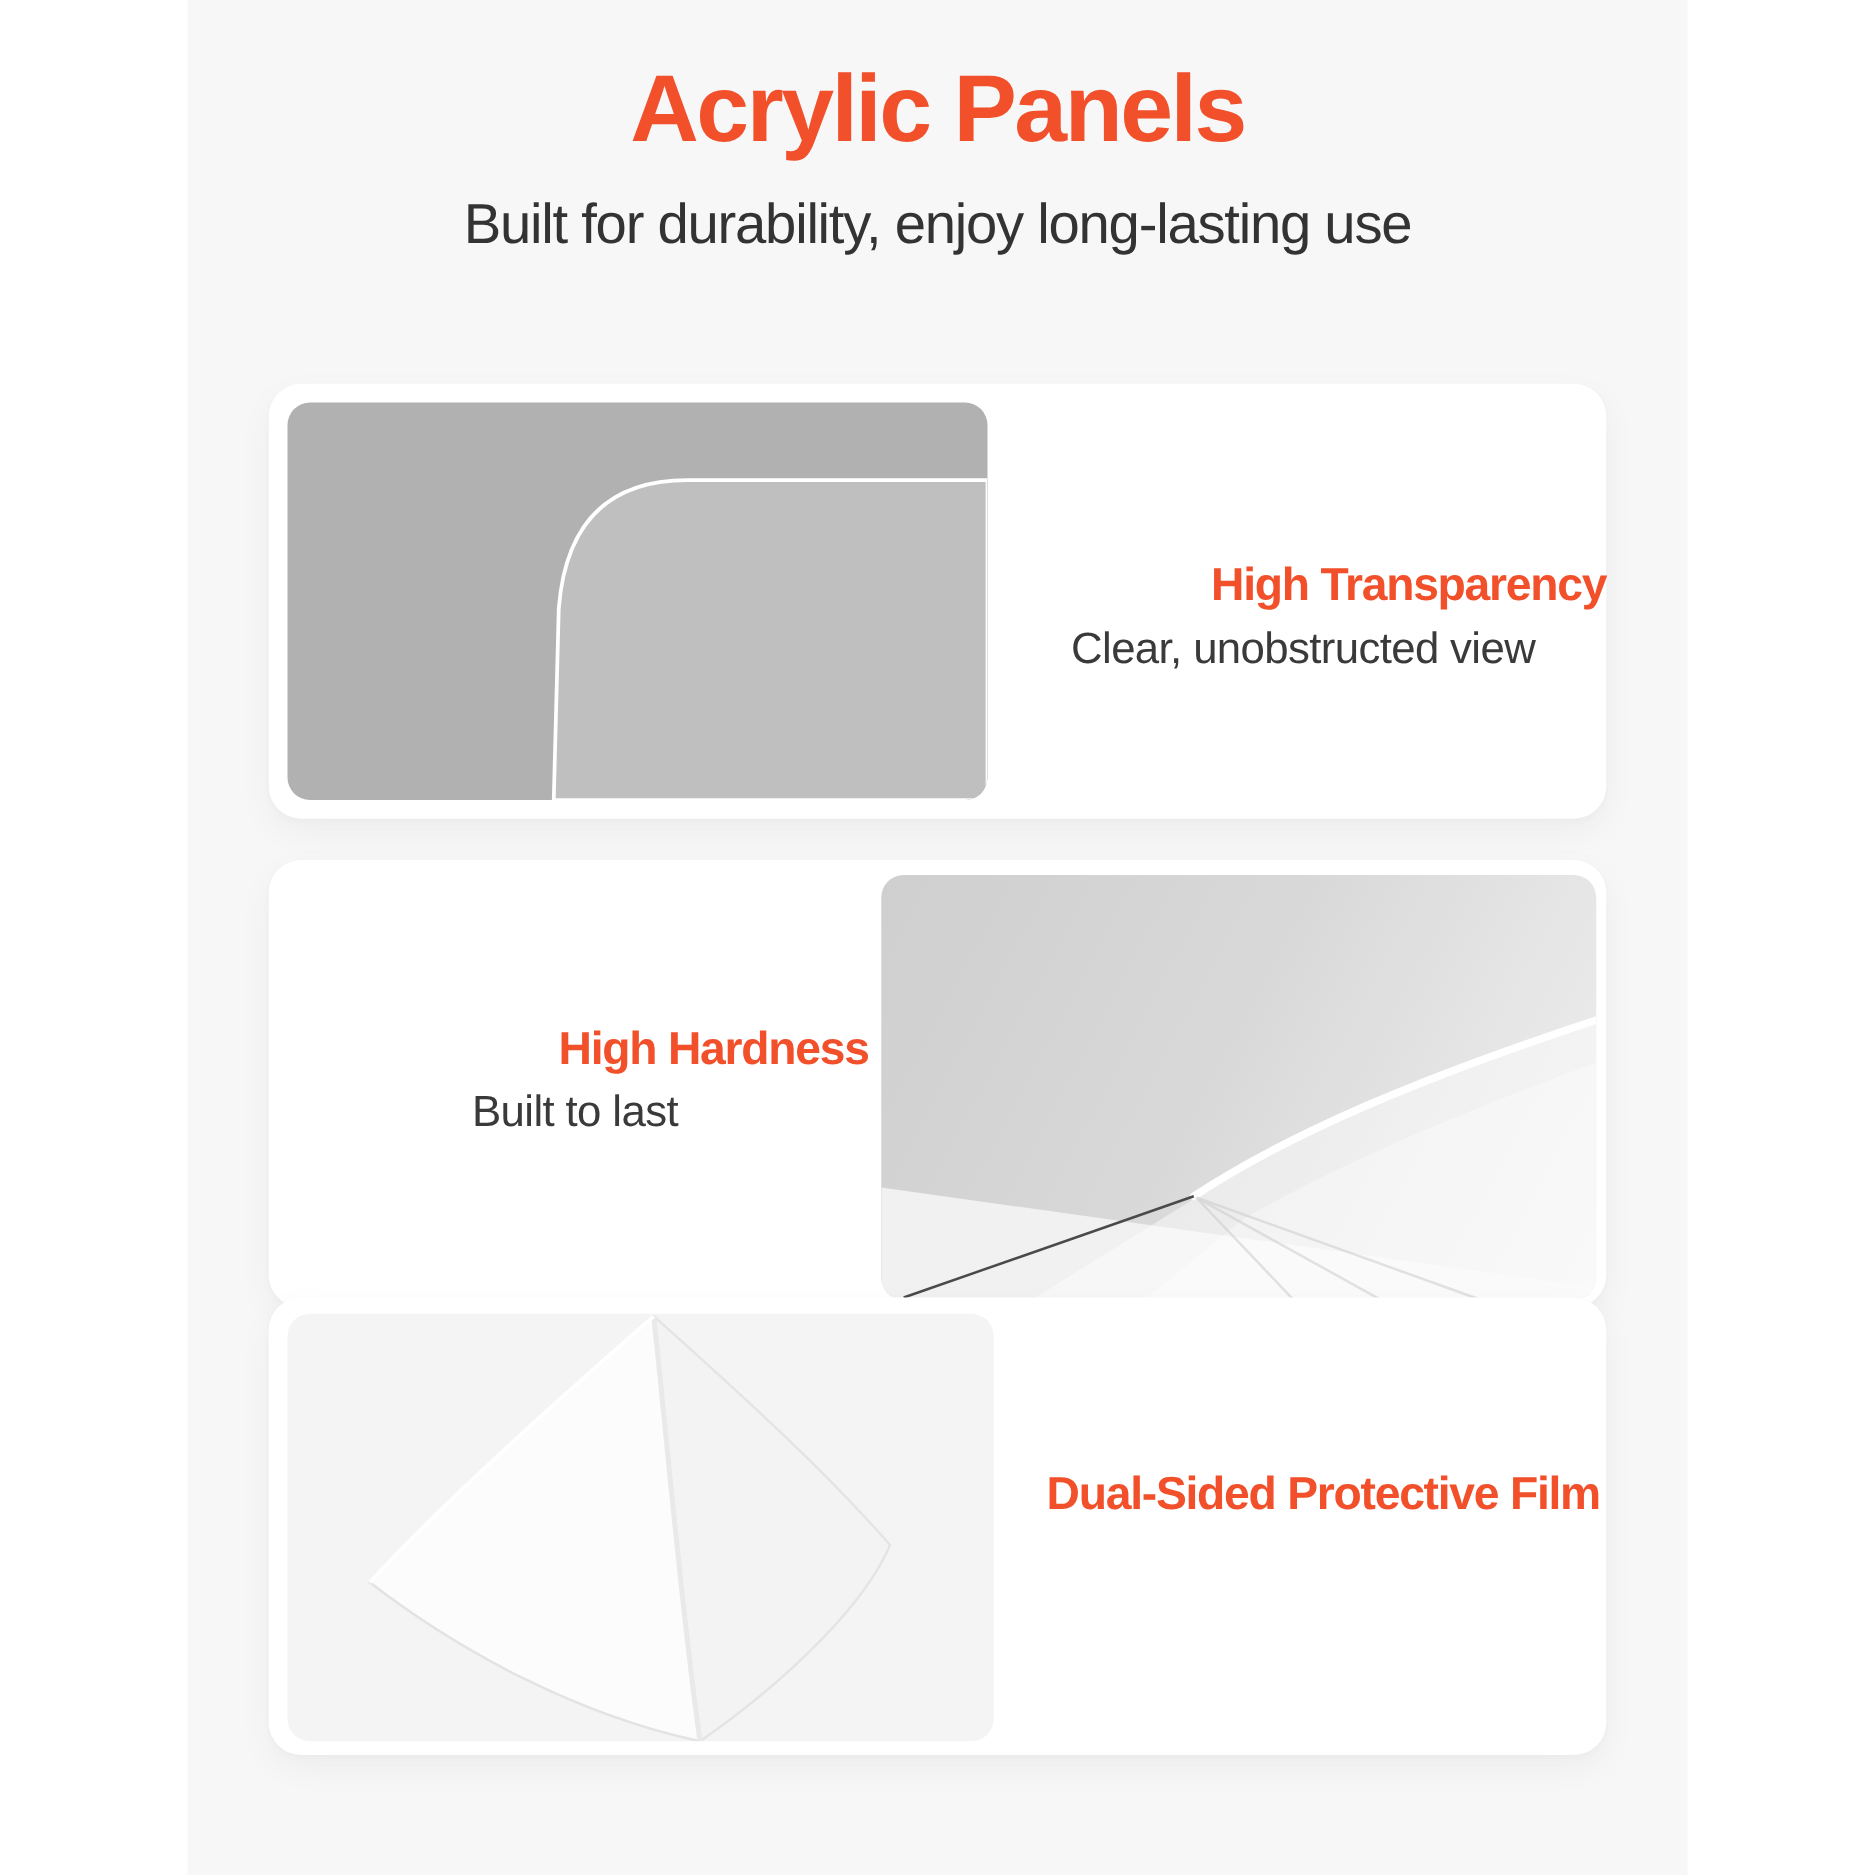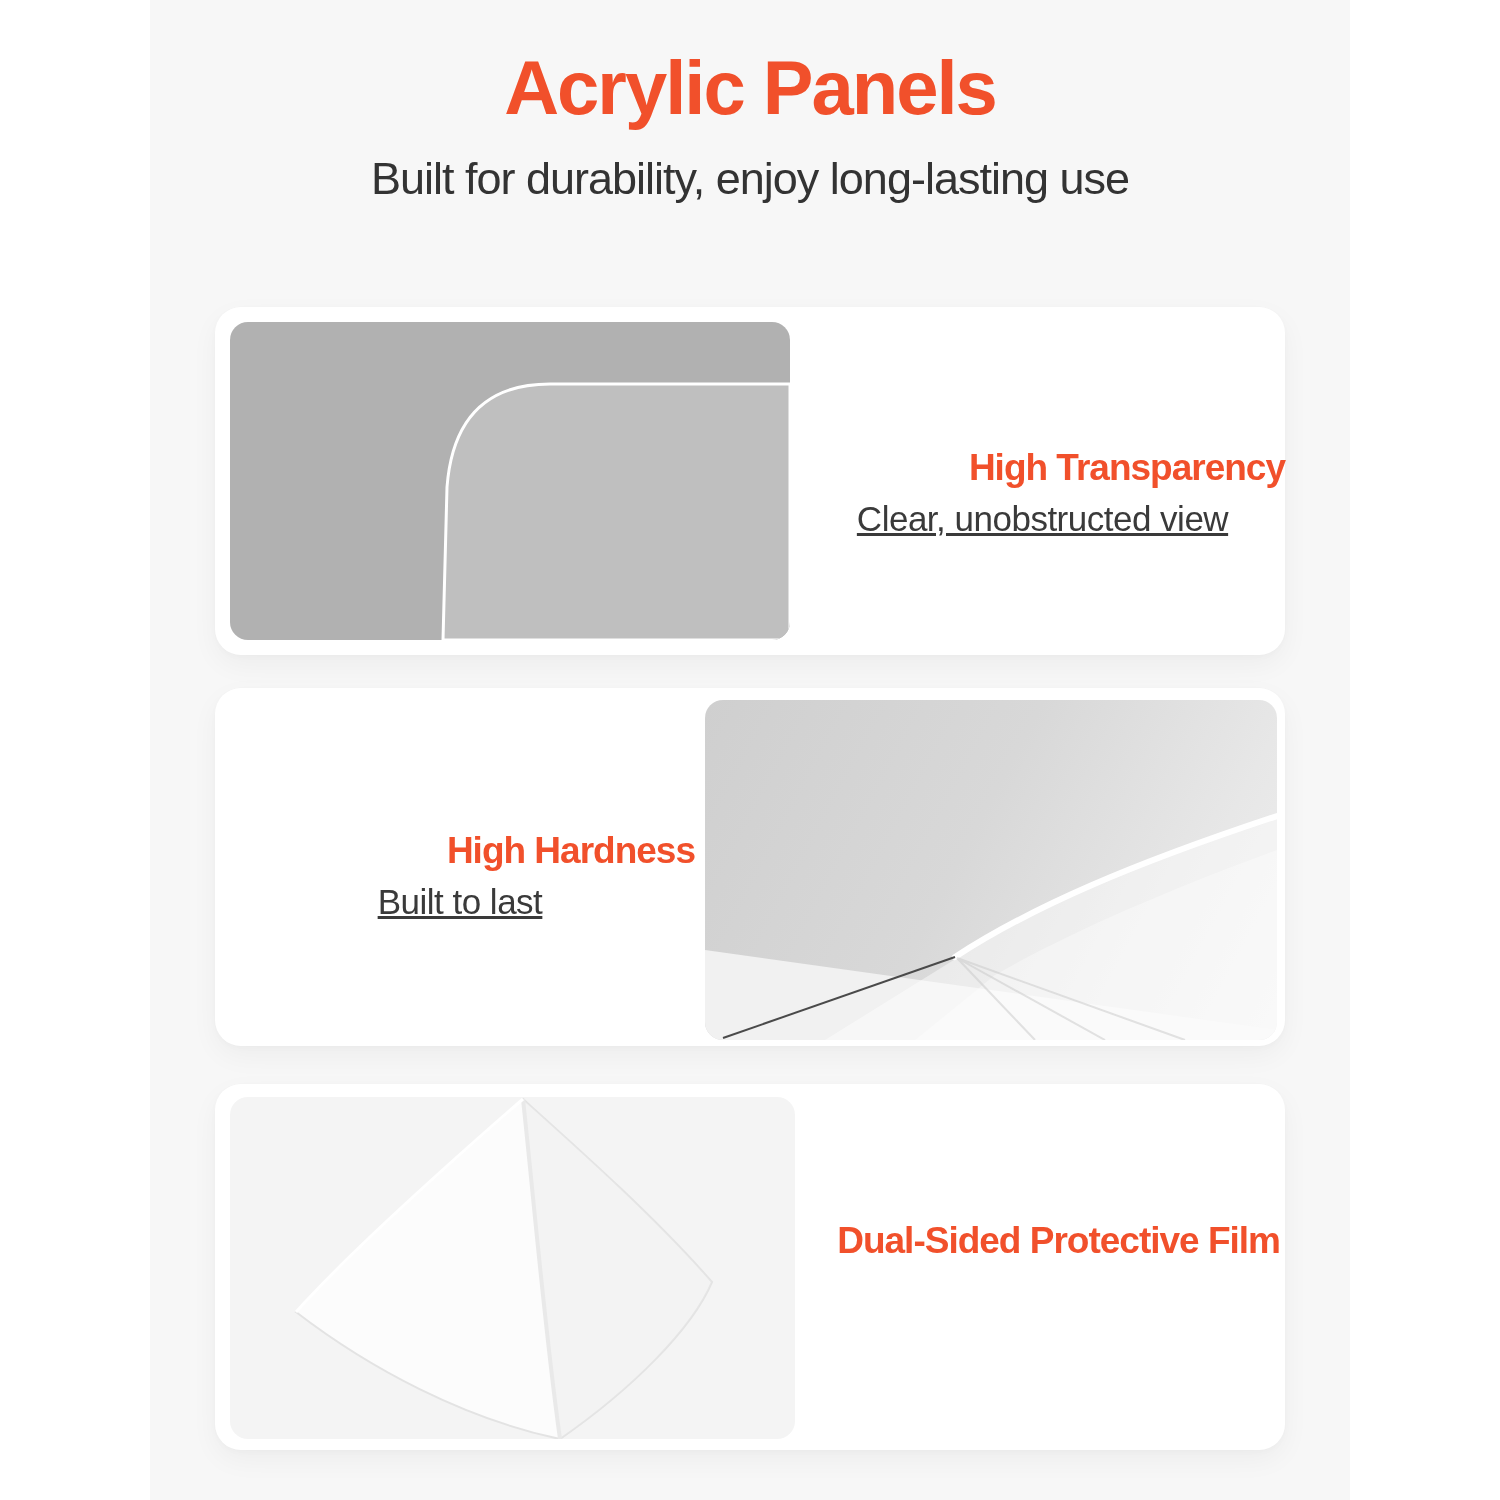--- a/index.html
+++ b/index.html
@@ -47,58 +47,57 @@
   .card{
     position:absolute;
     left:215px;
     width:1070px;
     background:#FFFFFF;
     border-radius:26px;
     box-shadow:0 10px 28px rgba(0,0,0,0.045), 0 2px 6px rgba(0,0,0,0.02);
   }
   .card-1{top:307px;height:348px;}
   .card-2{top:688px;height:358px;}
-  .card-3{top:1084px;height:366px;}
+  .card-3{top:1038px;height:366px;}
 
   .photo{
     position:absolute;
     border-radius:18px;
     overflow:hidden;
   }
   .photo svg{display:block;width:100%;height:100%;}
 
   .c1-photo{left:15px; top:15px;  width:560px; height:318px; background:#B1B1B1;}
   .c2-photo{right:8px; top:12px;  width:572px; height:340px;
             background:linear-gradient(118deg,#CFCFCF 0%,#D8D8D8 45%,#E7E7E7 78%,#EFEFEF 100%);}
   .c3-photo{left:15px; top:13px;  width:565px; height:342px; background:#F4F4F4;}
 
   .feature-text{
     position:absolute;
     text-align:center;
   }
   .c1-text{left:585px; top:138px; width:485px;}
-  .c2-text{left:10px;  top:140px; width:470px;}
+  .c2-text{left:10px;  top:128px; width:470px;}
   .c3-text{left:585px; top:134px; width:480px;}
 
   .feature-title{
     font-size:37px;
     font-weight:700;
     letter-spacing:-1px;
     color:var(--accent);
     line-height:1.25;
     text-align:right;
   }
   .feature-subtitle{
     margin-top:6px;
     font-size:35px;
     font-weight:400;
     letter-spacing:-0.5px;
     color:var(--body);
     line-height:1.25;
-    text-decoration:underline;
   }
 </style>
 </head>
 <body>
 
 <div class="band"></div>
 
 <div class="header">
   <div class="main-title">Acrylic Panels</div>
   <div class="main-subtitle">Built for durability, enjoy long-lasting use</div>

